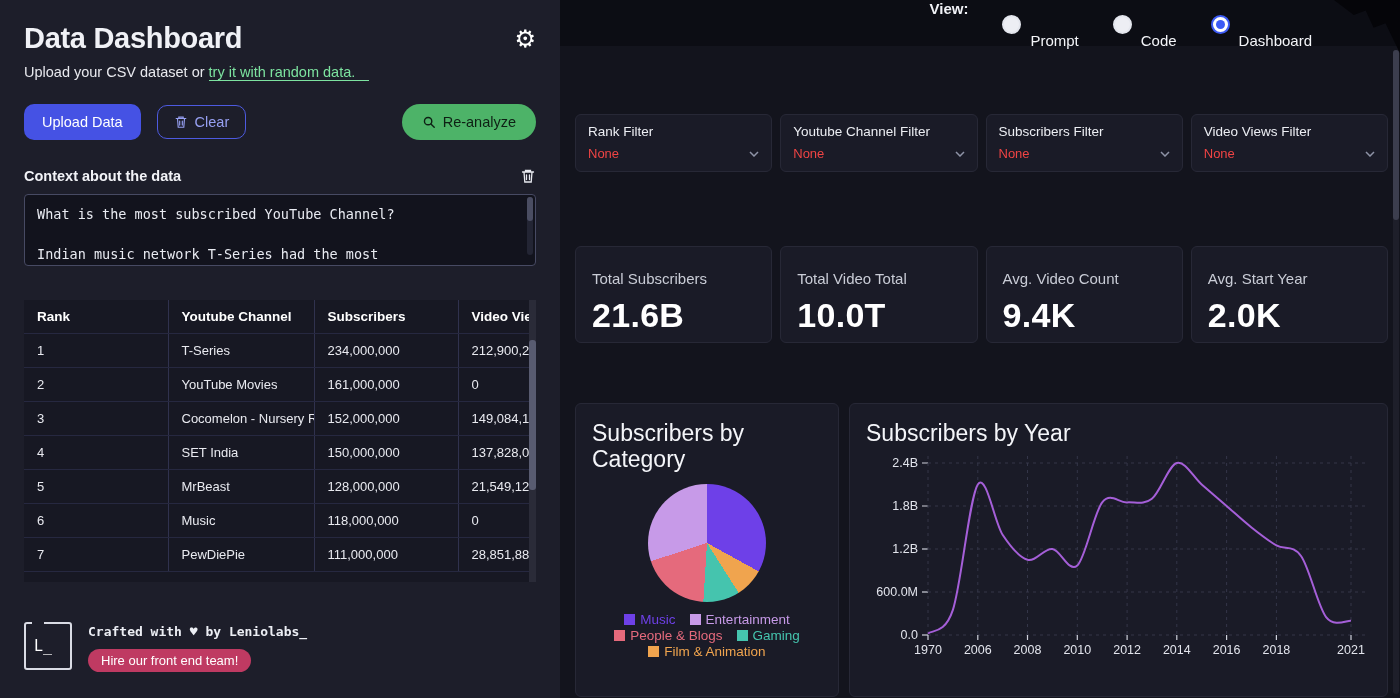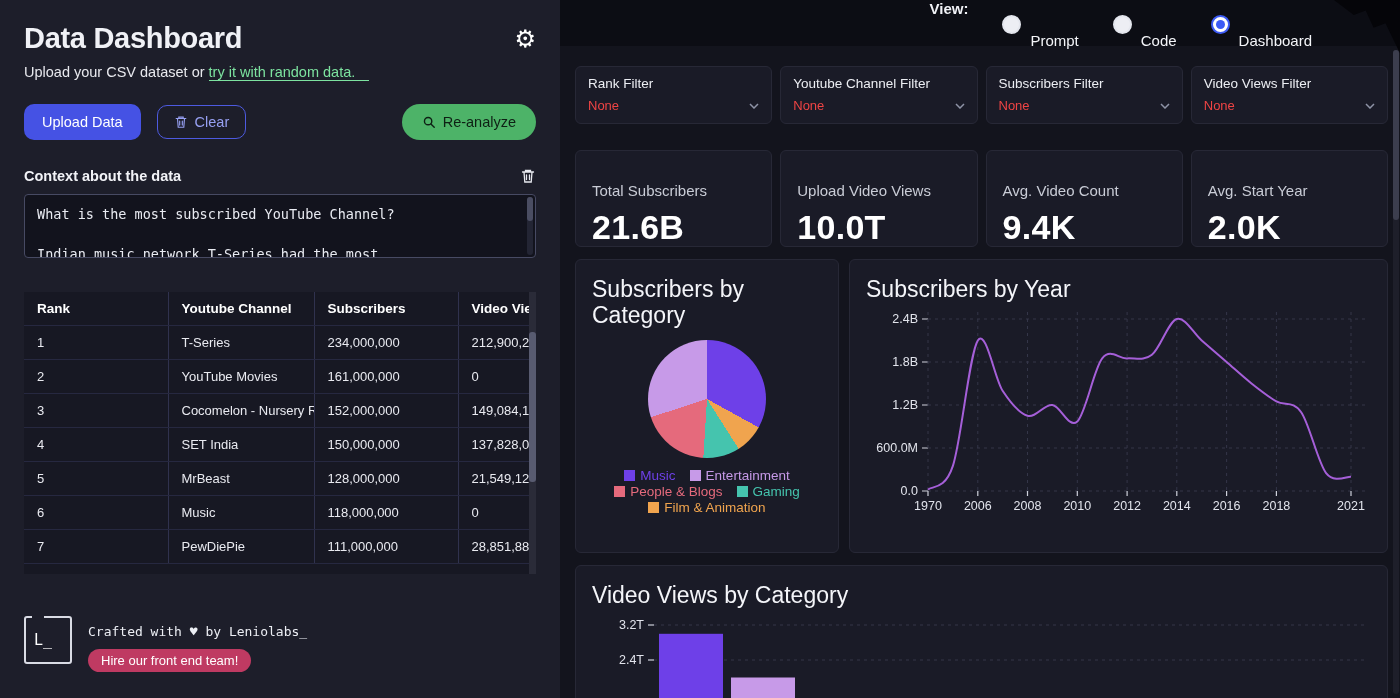--- a/index.html
+++ b/index.html
@@ -19,69 +19,69 @@
   button { font-family:inherit; cursor:pointer; }
   .btn-upload { background:#4552e4; color:#fff; border:none; border-radius:10px;
     font-size:14.5px; padding:10px 18px; }
   .btn-clear { background:transparent; color:#97a0f2; border:1.5px solid #4d5ae0;
     border-radius:10px; font-size:14.5px; padding:8px 16px; display:flex; align-items:center; gap:7px; }
   .btn-reanalyze { margin-left:auto; background:#4db368; color:#0e2014; border:none;
     border-radius:18px; font-size:14.5px; padding:10px 20px; display:flex; align-items:center; gap:7px; }
   .context-row { margin-top:28px; display:flex; justify-content:space-between; align-items:center; }
   .context-label { font-size:14.5px; font-weight:bold; color:#f2f3f7; }
   .icon-btn { color:#e8eaf0; background:none; border:none; padding:0; display:flex; }
-  .textarea { margin-top:10px; height:64px; background:#12131d; border:1px solid #474a63;
+  .textarea { margin-top:10px; height:72px; background:#12131d; border:1px solid #474a63;
     border-radius:4px; padding:9px 12px; font-family:"DejaVu Sans Mono", monospace;
     font-size:13.5px; line-height:20px; color:#e9ebf2; overflow:hidden; position:relative; }
   .ta-scroll { position:absolute; top:2px; right:2px; width:6px; height:58px; background:#232534; border-radius:3px; }
   .ta-thumb { width:6px; height:24px; background:#4a4d62; border-radius:3px; }
 
   .table-wrap { margin-top:34px; position:relative; height:282px; overflow:hidden; background:#171823; }
   table { border-collapse:collapse; width:640px; table-layout:fixed; }
   th,td { text-align:left; padding:9px 13px; border-bottom:1px solid #262840;
     border-right:1px solid #30324e; white-space:nowrap; overflow:hidden; }
   th { font-size:13.5px; font-weight:bold; color:#fff; }
   td { font-size:13px; color:#e9eaf0; }
   table col.c1{width:144px} table col.c2{width:146px} table col.c3{width:144px} table col.c4{width:206px}
   .tbl-scroll { position:absolute; top:0; right:0; width:7px; height:282px; background:#2a2b38; }
   .tbl-thumb { width:7px; height:150px; background:#585b70; margin-top:40px; border-radius:3px; }
 
   .lp-footer { position:absolute; left:24px; bottom:26px; display:flex; gap:16px; }
   .logo-box { width:48px; height:48px; border:2px solid #d9dbe4; border-radius:3px; position:relative; cursor:pointer; }
   .logo-box .notch { position:absolute; top:-3px; left:6px; width:12px; height:4px; background:#1d1e2a; }
   .logo-box .logo-l { position:absolute; left:8px; bottom:13px; font-family:"DejaVu Sans Mono", monospace;
     font-size:15px; color:#fff; }
-  .credit { font-family:"DejaVu Sans Mono", monospace; font-size:13px; color:#eceef4; margin-top:8px; }
+  .credit { font-family:"DejaVu Sans Mono", monospace; font-size:13px; color:#eceef4; margin-top:2px;font-weight:bold; }
   .hire-badge { display:inline-block; margin-top:10px; background:#bf3a62; color:#fff;
     font-size:13px; padding:4px 13px; border-radius:12px; border:none; }
 
   
   .main { position:absolute; left:560px; top:0; width:840px; height:698px; background:#13141d; }
   .topbar { height:46px; background:#0c0d14; display:flex; align-items:flex-start;
     justify-content:flex-end; gap:34px; padding-right:88px; position:relative; }
   .view-label { font-size:15px; font-weight:bold; }
   .radio-item { display:flex; align-items:center; gap:9px; cursor:pointer; }
   .radio { width:19px; height:19px; border-radius:50%; background:#edeef4; border:2px solid #e4e6ee; position:relative; }
   .radio.selected { background:#fff; border:2px solid #3d5bf5; }
   .radio.selected::after { content:""; position:absolute; left:50%; top:50%; width:9px; height:9px;
     margin:-4.5px 0 0 -4.5px; border-radius:50%; background:#3d5bf5; }
   .radio-label { font-size:15px; color:#f4f5f9;margin-top:32px; }
   .corner { position:absolute; top:0; right:0; width:66px; height:58px; background:#050509;
     clip-path:polygon(100% 0, 0 0, 30% 26%, 48% 18%, 60% 48%, 78% 40%, 100% 92%); }
 
   .content { padding:20px 12px 0 15px; }
-  .card { background:#1a1b27; border:1px solid #272836; border-radius:6px; }
+  .card { background:#1a1b27; border:1px solid #272836; border-radius:6px;margin-top:48px; }
   .filters-row, .stats-row { display:grid; grid-template-columns:repeat(4,1fr); gap:8px; }
   .filter-card { height:58px; padding:9px 12px; }
   .filter-label { font-size:13.5px; color:#eceef3; margin-bottom:7px; }
   .filter-select { display:flex; justify-content:space-between; align-items:center;
     font-size:13px; color:#ef4444; cursor:pointer;gap:36px; }
   .chev { color:#8e93a6; }
   .stats-row { margin-top:26px; }
-  .stat-card { height:97px; padding:31px 16px; }
+  .stat-card { height:97px; padding:23px 16px; }
   .stat-label { font-size:15px; color:#c9ccd6; }
   .stat-value { font-size:34px; font-weight:bold; color:#fff; margin-top:9px; letter-spacing:.3px; }
 
   .charts-row { margin-top:12px; display:grid; grid-template-columns:264px 1fr; gap:10px; }
   .chart-card { height:294px; padding:16px; overflow:hidden; }
   .chart-title { font-size:23px; font-weight:400; color:#f4f5f9; line-height:26px; }
   .pie-card .chart-title { width:170px; }
   .pie { width:118px; height:118px; border-radius:50%; margin:12px auto 10px; }
   .legend { display:flex; flex-wrap:wrap; justify-content:center; column-gap:14px; row-gap:1px;
     max-width:236px; margin:0 auto; }
@@ -280,21 +280,21 @@
           </div>
         </div>
       </div>
 
       <div class="stats-row">
         <div class="card stat-card">
           <div class="stat-label">Total Subscribers</div>
           <div class="stat-value">21.6B</div>
         </div>
         <div class="card stat-card">
-          <div class="stat-label">Upload Video Views</div>
+          <div class="stat-label">Total Video Total</div>
           <div class="stat-value">10.0T</div>
         </div>
         <div class="card stat-card">
           <div class="stat-label">Avg. Video Count</div>
           <div class="stat-value">9.4K</div>
         </div>
         <div class="card stat-card">
           <div class="stat-label">Avg. Start Year</div>
           <div class="stat-value">2.0K</div>
         </div>

